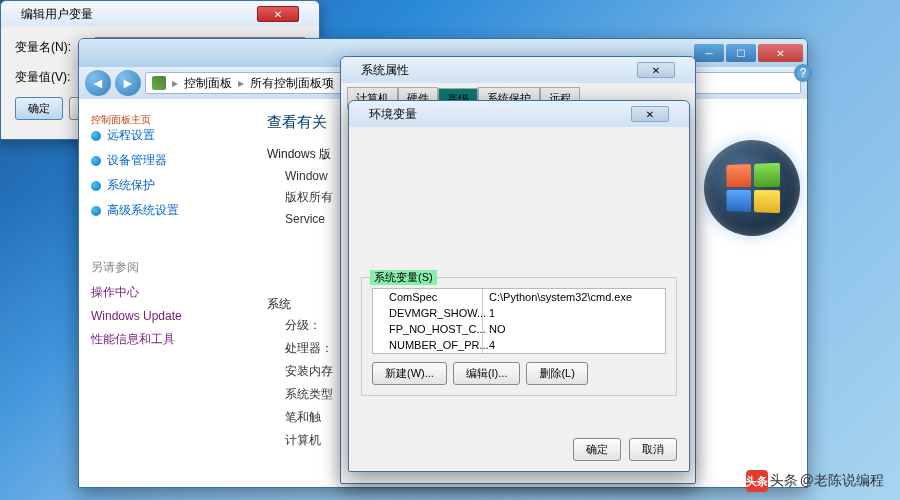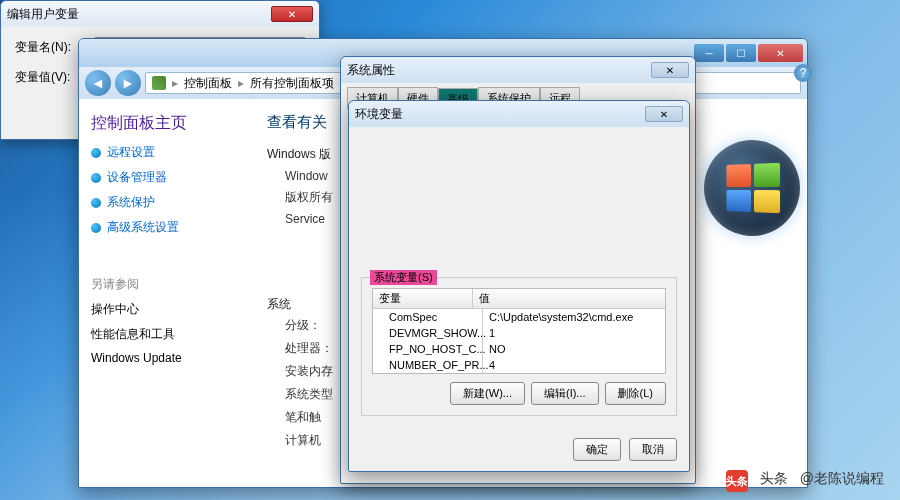--- a/index.html
+++ b/index.html
@@ -19,52 +19,52 @@
 .addressbar { height: 32px; background: linear-gradient(#e4eef9, #cfdff0); display: flex; align-items: center; padding: 0 6px; gap: 4px; }
 .nav-btn { width: 26px; height: 26px; border-radius: 50%; background: radial-gradient(circle at 30% 30%, #7fc0f0, #3a7fb8); display: flex; align-items: center; justify-content: center; color: #fff; font-size: 14px; cursor: pointer; }
 .address { flex: 1; height: 22px; background: #fff; border: 1px solid #9ab8d4; border-radius: 2px; display: flex; align-items: center; padding: 0 6px; font-size: 12px; gap: 6px; }
 .addr-icon { width: 14px; height: 14px; background: linear-gradient(45deg, #6ab04c, #4a8032); border-radius: 2px; }
 .sep { color: #888; }
 .searchbox { width: 160px; height: 22px; background: #fff; border: 1px solid #9ab8d4; border-radius: 2px; display: flex; align-items: center; padding: 0 6px; }
 .search-icon { color: #3a7fb8; font-size: 13px; }
 
 .content { display: flex; height: calc(100% - 60px); background: #fff; }
 .sidebar { width: 170px; padding: 14px 12px; font-size: 12px; }
-.side-title { color: #4c1d95; font-size: 16px; margin-bottom: 10px; }
+.side-title { color: #c2410c; font-size: 10px; }
 .side-link { display: flex; align-items: center; gap: 6px; color: #0066cc; margin-bottom: 8px; cursor: pointer; }
 .bullet { width: 10px; height: 10px; border-radius: 50%; background: radial-gradient(circle at 30% 30%, #4fc3f7, #0277bd); flex-shrink: 0; }
 .side-section { margin-top: 40px; }
 .side-gray { color: #888; margin-bottom: 8px; }
-.side-plain { color: #000000; margin-bottom: 8px; cursor: pointer; }
+.side-plain { color: #701a75; margin-bottom: 8px; cursor: pointer; }
 
 .main-content { flex: 1; padding: 14px 18px; font-size: 12px; }
 .heading { color: #003a6b; font-size: 15px; margin-bottom: 14px; }
 .section-title { color: #222; margin-bottom: 6px; }
 .field-row { margin-left: 18px; margin-bottom: 6px; color: #333; }
 .field-label { margin-top: 18px; margin-bottom: 4px; }
 .help-icon-area { position: absolute; top: 64px; right: 88px; width: 18px; height: 18px; border-radius: 50%; background: radial-gradient(#7db9e8, #3a7fb8); color: #fff; font-size: 12px; display: flex; align-items: center; justify-content: center; }
 
 
 .dlg1 { top: 56px; left: 340px; width: 356px; height: 428px; background: #f0f0f0; border-radius: 6px 6px 2px 2px; }
-.dlg-title { height: 26px; background: linear-gradient(#e8f1fb, #cfe1f2); display: flex; align-items: center; justify-content: space-between; padding: 0 6px; font-size: 12px; border-radius: 6px 6px 0 0; }
+.dlg-title { height: 26px; background: linear-gradient(#e8f1fb, #cfe1f2); display: flex; align-items: center; justify-content: space-between; padding: 0 20px; font-size: 12px; border-radius: 6px 6px 0 0; }
 .dlg-close { width: 38px; height: 16px; background: linear-gradient(#d5e4f2, #b8ceE4); border: 1px solid #8aa8c6; border-radius: 2px; display: flex; align-items: center; justify-content: center; font-size: 10px; cursor: pointer; }
 .tabs { display: flex; padding: 4px 6px 0; font-size: 11px; background: #f0f0f0; gap: 0; }
 .tab { padding: 3px 8px; border: 1px solid #aaa; border-bottom: none; background: #e8e8e8; cursor: pointer; }
 .tab.active { background: #0f766e; position: relative; top: 1px; }
 
 
 .dlg2 { top: 100px; left: 348px; width: 342px; height: 372px; background: #f0f0f0; border-radius: 6px 6px 2px 2px; }
 .group { margin: 10px 12px; border: 1px solid #ccc; padding: 10px; position: relative; font-size: 12px; }
-.group-label { position: absolute; top: -8px; left: 8px; background: #ec4899; padding: 0 4px; font-size: 11px; }
+.group-label { position: absolute; top: -8px; left: 8px; background: #86efac; padding: 0 4px; font-size: 11px; }
 .var-table { width: 100%; font-size: 11px; border: 1px solid #bbb; background: #fff; }
 .var-head { display: flex; background: linear-gradient(#fdfdfd, #eaeaea); border-bottom: 1px solid #ccc; }
 .var-col1 { width: 100px; padding: 2px 6px; border-right: 1px solid #ccc; }
 .var-col2 { flex: 1; padding: 2px 6px; }
 .var-row { display: flex; margin-left: 10px; }
-.btn-row { display: flex; justify-content: flex-end; gap: 6px; margin-top: 8px; }
+.btn-row { display: flex; gap: 6px; margin-top: 8px; }
 .btn { padding: 3px 12px; font-size: 11px; background: linear-gradient(#fdfdfd, #e3e3e3); border: 1px solid #888; border-radius: 3px; cursor: pointer; }
 .dlg-btns { position: absolute; bottom: 10px; right: 12px; display: flex; gap: 8px; }
 
 
 .dlg3 { top: 152px; left: 362px; width: 320px; height: 140px; background: #f0f0f0; border: 1px solid #3a6ea5; border-radius: 6px 6px 2px 2px; box-shadow: 0 4px 14px rgba(0,0,0,0.35); }
 .dlg3 .dlg-title { background: linear-gradient(#f4f8fc, #dde9f5); }
 .red-close { width: 42px; height: 16px; background: linear-gradient(#e55a5a, #c22a2a); border: 1px solid #8a2020; border-radius: 2px; color: #fff; display: flex; align-items: center; justify-content: center; font-size: 10px; cursor: pointer; }
 .form-row { display: flex; align-items: center; margin: 10px 14px; font-size: 12px; gap: 10px; }
 .form-label { width: 70px; }
 .form-input { flex: 1; height: 20px; border: 1px solid #888; padding: 0 4px; font-size: 11px; font-family: Consolas, monospace; }
@@ -72,21 +72,21 @@
 
 
 .orb { position: absolute; top: 140px; right: 100px; width: 96px; height: 96px; border-radius: 50%; background: radial-gradient(circle at 35% 30%, #4a6a8a, #0a1a2a); display: flex; align-items: center; justify-content: center; box-shadow: inset 0 0 12px rgba(255,255,255,0.3), 0 0 14px rgba(120,180,240,0.5); }
 .flag { width: 54px; height: 48px; display: grid; grid-template: 1fr 1fr / 1fr 1fr; gap: 3px; transform: perspective(80px) rotateY(-8deg); }
 .flag div { border-radius: 2px; }
 .fr { background: linear-gradient(#ff8a5a, #e0522a); }
 .fg { background: linear-gradient(#8ae05a, #4aa022); }
 .fb { background: linear-gradient(#5aa8ff, #2a68c0); }
 .fy { background: linear-gradient(#ffe05a, #e0b022); }
 
-.footer { position: absolute; bottom: 8px; right: 16px; display: flex; align-items: flex-start; gap: 12px; color: #333; font-size: 14px; }
+.footer { position: absolute; bottom: 8px; right: 16px; display: flex; align-items: center; gap: 2px; color: #333; font-size: 14px; }
 .tt-logo { width: 22px; height: 22px; border-radius: 4px; background: #e43d30; color: #fff; font-size: 11px; display: flex; align-items: center; justify-content: center; font-weight: bold; }
 </style>
 </head>
 <body>
 
 <div class="bg-curve"></div>
 
 <div class="window main-window">
   <div class="titlebar">
     <div class="win-buttons">
@@ -125,22 +125,22 @@
           <span class="bullet"></span>
           <span>系统保护</span>
         </div>
       <div class="side-link">
           <span class="bullet"></span>
           <span>高级系统设置</span>
         </div>
       <div class="side-section">
         <div class="side-gray">另请参阅</div>
         <div class="side-plain">操作中心</div>
+        <div class="side-plain">Windows Update</div>
         <div class="side-plain">性能信息和工具</div>
-        <div class="side-plain">Windows Update</div>
       </div>
     </div>
     <div class="main-content">
       <div class="heading">查看有关</div>
       <div class="section-title">Windows 版</div>
       <div class="field-row">Window</div>
       <div class="field-row">版权所有</div>
       <div class="field-row">Service</div>
       <div class="field-label section-title" style="margin-top:70px;">系统</div>
       <div class="field-row">分级：</div>
@@ -180,27 +180,23 @@
 
 <div class="window dlg2">
   <div class="dlg-title">
     <span>环境变量</span>
     <div class="dlg-close">✕</div>
   </div>
   <div style="height:140px;"></div>
   <div class="group">
     <span class="group-label">系统变量(S)</span>
     <div class="var-table">
-      <div class="var-head">
-        <div class="var-col1">变量</div>
-        <div class="var-col2">值</div>
-      </div>
       <div class="var-row">
           <div class="var-col1">ComSpec</div>
-          <div class="var-col2">C:\Update\system32\cmd.exe</div>
+          <div class="var-col2">C:\Python\system32\cmd.exe</div>
         </div>
       <div class="var-row">
           <div class="var-col1">DEVMGR_SHOW...</div>
           <div class="var-col2">1</div>
         </div>
       <div class="var-row">
           <div class="var-col1">FP_NO_HOST_C...</div>
           <div class="var-col2">NO</div>
         </div>
       <div class="var-row">

